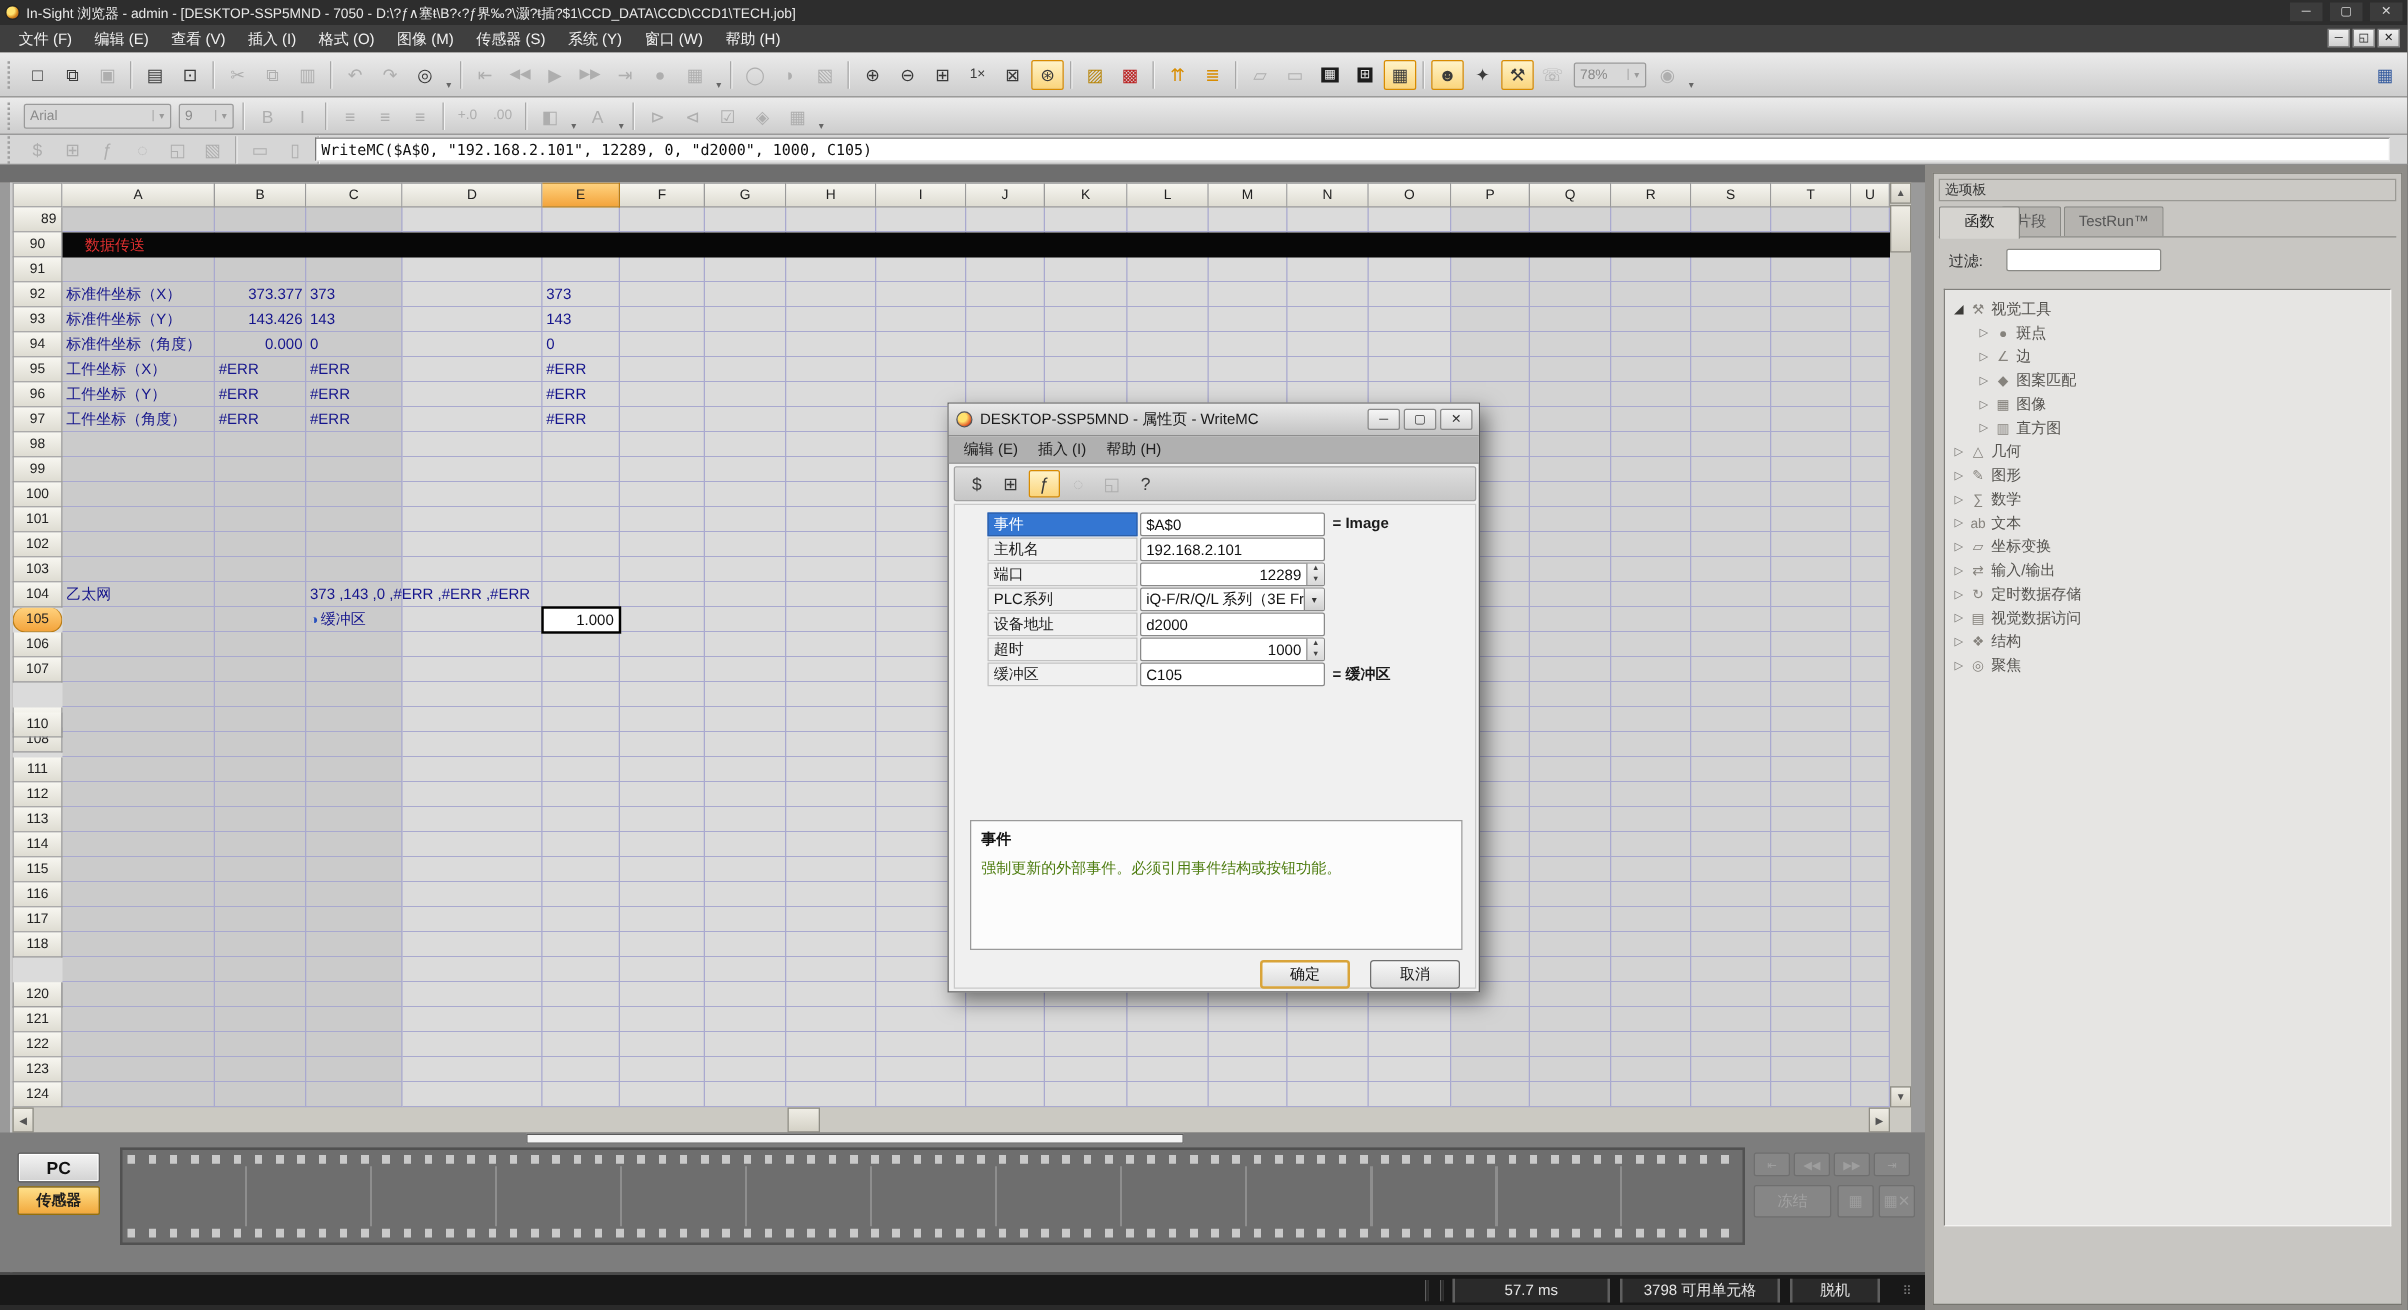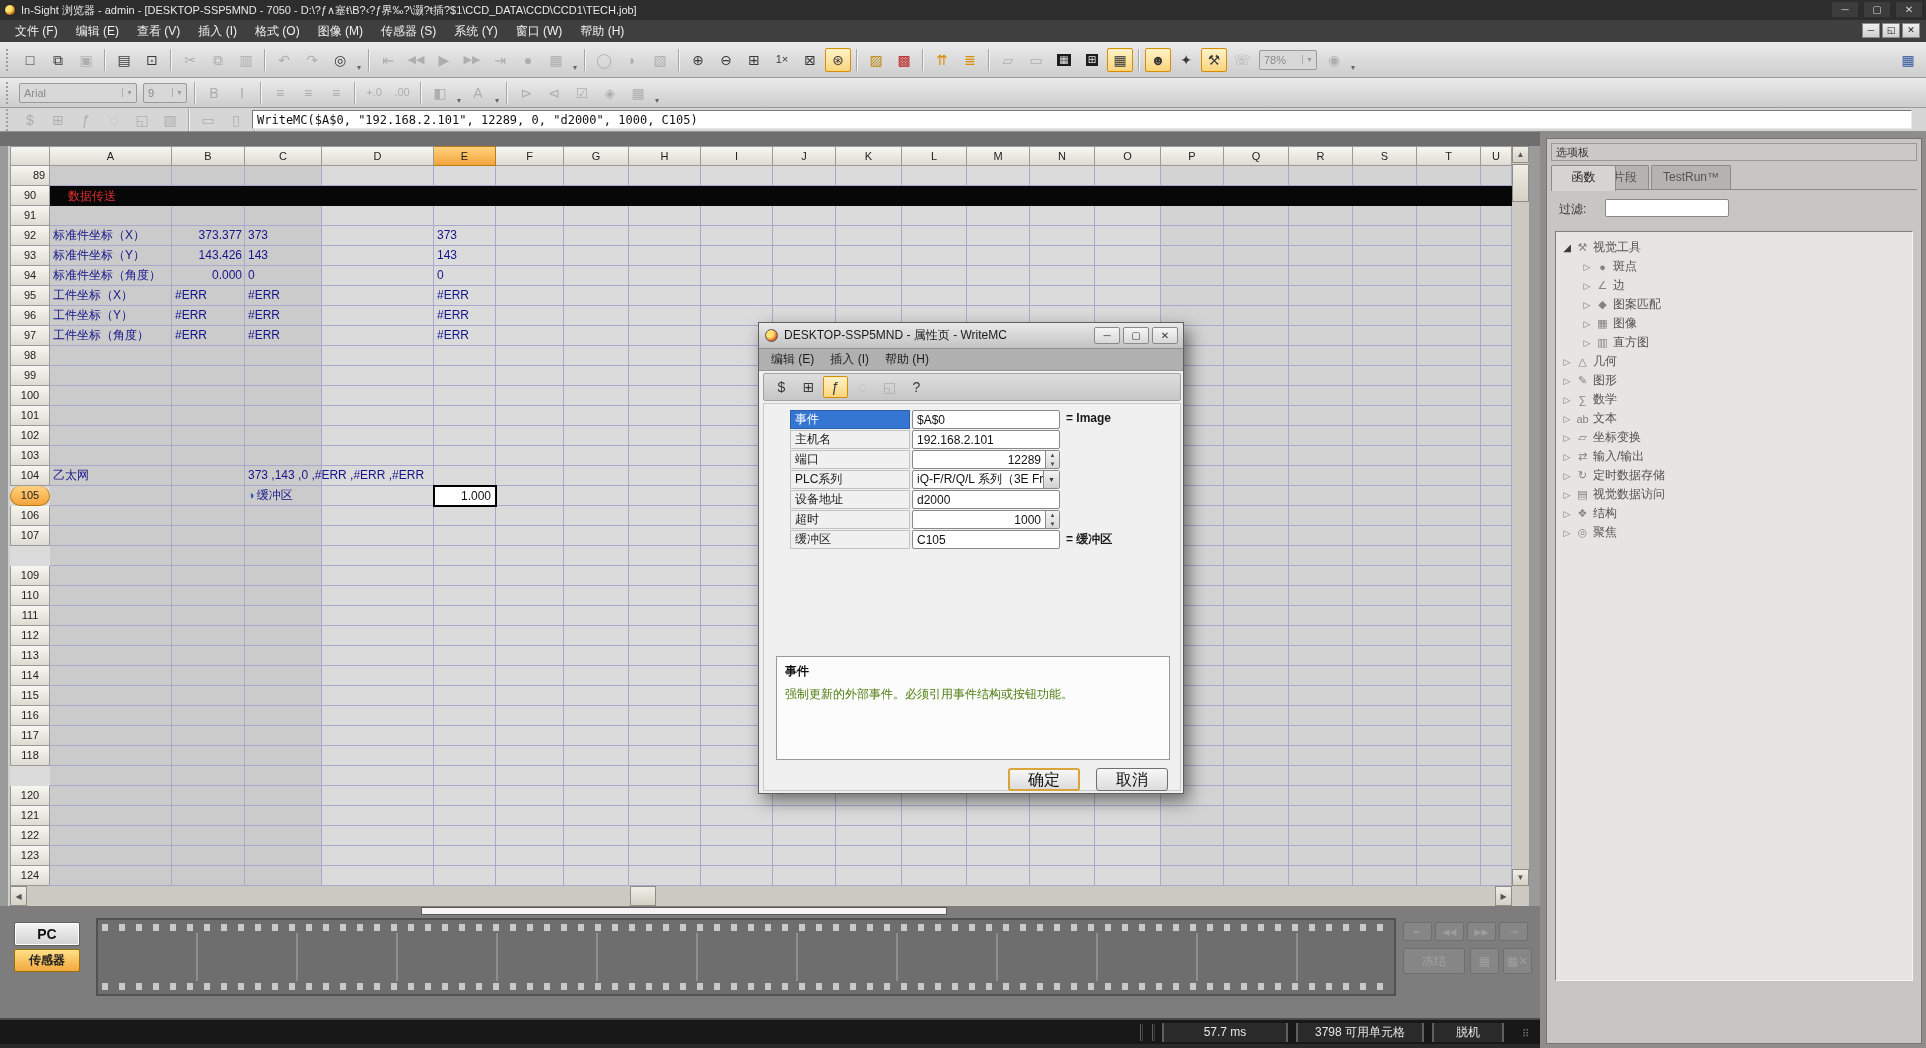--- a/index.html
+++ b/index.html
@@ -164,21 +164,21 @@
   .spin span{flex:1;font-size:6px;line-height:8px;text-align:center;color:#444;}
   .dd{width:16px;height:17px;border-left:1px solid #8a8a8a;background:linear-gradient(#f4f4f4,#d0d0d0);
       font-size:8px;text-align:center;line-height:17px;color:#333;}
   .fnote{position:absolute;left:302px;top:1px;font-size:12px;color:#1a1a1a;font-weight:bold;white-space:nowrap;}
 
   #dlg-desc{position:absolute;left:12px;top:252px;width:394px;height:104px;background:#fcfcfc;
             border:1px solid #9a9a9a;padding:6px 8px;}
   #dlg-desc-title{font-size:12px;font-weight:bold;color:#111;margin-bottom:6px;}
   #dlg-desc-body{font-size:12px;color:#4d7c0f;}
   .dlg-pushbtn{position:absolute;top:364px;width:72px;height:23px;background:linear-gradient(#f7f7f7,#dcdcdc);
-            border:1px solid #707070;border-radius:3px;font-size:16px;color:#111;text-align:center;line-height:21px;}
+            border:1px solid #707070;border-radius:3px;font-size:12px;color:#111;text-align:center;line-height:21px;}
   #ok-btn{left:244px;border:2px solid #d9a43a;line-height:19px;}
   #cancel-btn{left:332px;}
 </style>
 </head>
 <body>
 
 <div id="app">
 
   <div id="titlebar">
     <span class="appicon"></span>
@@ -528,21 +528,21 @@
       <div class="rowhdr" style="top: 240px;">100</div>
       <div class="rowhdr" style="top: 260px;">101</div>
       <div class="rowhdr" style="top: 280px;">102</div>
       <div class="rowhdr" style="top: 300px;">103</div>
       <div class="rowhdr" style="top: 320px;">104</div>
       <div class="rowhdr hl" style="top: 340px; border-radius: 10px;">105</div>
       <div class="rowhdr" style="top: 360px;">106</div>
       <div class="rowhdr" style="top: 380px;">107</div>
       <div class="rowhdr" style="top: 400px; margin-top: 36px;">108</div>
       <div class="rowhdr" style="top: 420px;">109</div>
-      <div class="rowhdr" style="top: 440px;">110</div>
+      <div class="rowhdr" style="top: 424px;">110</div>
       <div class="rowhdr" style="top: 460px;">111</div>
       <div class="rowhdr" style="top: 480px;">112</div>
       <div class="rowhdr" style="top: 500px;">113</div>
       <div class="rowhdr" style="top: 520px;">114</div>
       <div class="rowhdr" style="top: 540px;">115</div>
       <div class="rowhdr" style="top: 560px;">116</div>
       <div class="rowhdr" style="top: 580px;">117</div>
       <div class="rowhdr" style="top: 600px;">118</div>
       <div class="rowhdr" style="top: 620px; margin-top: 20px;">119</div>
       <div class="rowhdr" style="top: 640px;">120</div>

